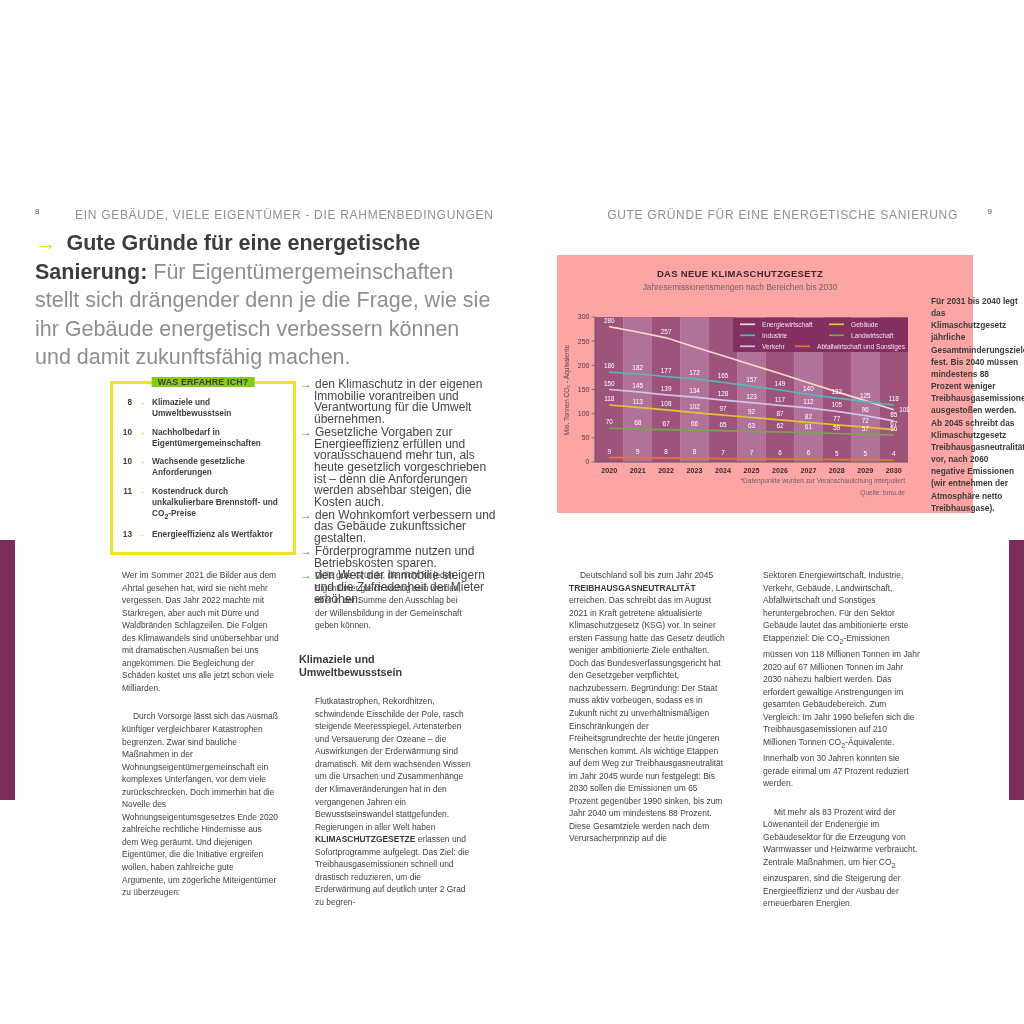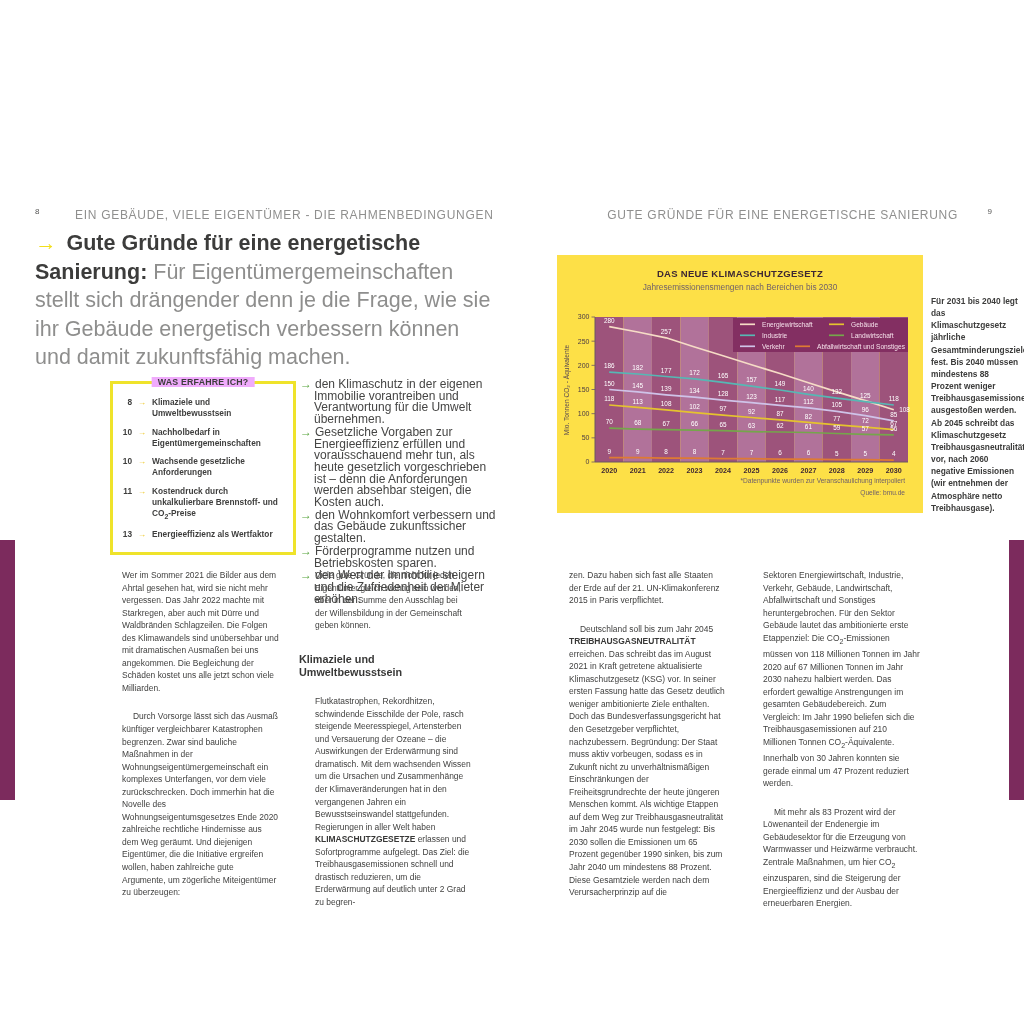--- a/index.html
+++ b/index.html
@@ -10,38 +10,38 @@
   .runhead{font-size:12px;letter-spacing:.7px;color:#8f8f8e;white-space:nowrap;}
   .pagenum{font-size:8px;color:#565655;}
   
   .headline{left:35px;top:229px;width:458px;font-size:21.5px;line-height:28.5px;color:#8e8e8d;}
   .hl-arrow{color:#f2df1c;font-weight:bold;margin-right:10px;}
   .hl-bold{font-weight:bold;color:#3c3c3b;}
   
   .infobox{left:110px;top:381px;width:186px;border:3px solid #efe32a;box-sizing:border-box;
            padding:13px 8px 4px 6px;}
   .infobox-title{position:absolute;top:-7px;left:50%;transform:translateX(-50%);
-           background:#f0abfc;padding:0 6px;font-size:8.8px;font-weight:bold;color:#3c3c3b;
+           background:#84cc16;padding:0 6px;font-size:8.8px;font-weight:bold;color:#3c3c3b;
            letter-spacing:.2px;white-space:nowrap;}
   .info-item{display:flex;gap:4px;margin-bottom:7px;font-size:8.3px;font-weight:bold;
            color:#3e3e3d;line-height:11.3px;}
   .info-num{width:13px;text-align:right;flex:none;}
   .info-arrow{width:12px;text-align:center;flex:none;color:#ecc51f;}
   
   .benefits{left:300px;top:379px;width:196px;font-size:12px;line-height:11.7px;color:#454544;}
   .benefit{padding-left:14px;text-indent:-14px;margin-bottom:1px;}
   .benefit .g-arrow{color:#57a43c;font-weight:bold;margin-right:3px;}
   
   .bodycol{top:553px;width:189px;font-size:8.45px;line-height:12.55px;color:#424241;}
   .col-p{margin:16px;}
   .col-p.ind{text-indent:11px;}
   .col-p b{color:#383837;}
   .col-h{font-size:10.8px;line-height:13.2px;font-weight:bold;color:#383837;margin:21px 0 6px 0;}
   
-  .chartbox{left:557px;top:255px;width:366px;height:258px;background:#fde047;}
+  .chartbox{left:557px;top:255px;width:416px;height:258px;background:#fca5a5;}
   .chartbox svg{position:absolute;left:0;top:0;}
   
   .sidebar{left:931px;top:295px;width:88px;font-size:8.35px;font-weight:bold;
            line-height:12.15px;color:#3c3c3b;}
   
   .accent{width:15px;height:260px;top:540px;background:#7c2b5d;}
 </style>
 </head>
 <body>
 
@@ -97,21 +97,20 @@
 <div class="abs bodycol" style="left:106px;">
     <p class="col-p">Wer im Sommer 2021 die Bilder aus dem Ahrtal gesehen hat, wird sie nicht mehr vergessen. Das Jahr 2022 machte mit Starkregen, aber auch mit Dürre und Waldbränden Schlagzeilen. Die Folgen des Klimawandels sind unübersehbar und mit dramatischen Ausmaßen bei uns angekommen. Die Begleichung der Schäden kostet uns alle jetzt schon viele Milliarden.</p>
     <p class="col-p ind">Durch Vorsorge lässt sich das Ausmaß künftiger vergleichbarer Katastrophen begrenzen. Zwar sind bauliche Maßnahmen in der Wohnungseigentümergemeinschaft ein komplexes Unterfangen, vor dem viele zurückschrecken. Doch immerhin hat die Novelle des Wohnungseigentumsgesetzes Ende 2020 zahlreiche rechtliche Hindernisse aus dem Weg geräumt. Und diejenigen Eigentümer, die die Initiative ergreifen wollen, haben zahlreiche gute Argumente, um zögerliche Miteigentümer zu überzeugen:</p>
   </div>
 <div class="abs bodycol" style="left:299px;">
     <p class="col-p">Viele gute Gründe, die nicht für jeden Eigentümer gleich wichtig sein werden, aber in der Summe den Ausschlag bei der Willensbildung in der Gemeinschaft geben können.</p>
     <div class="col-h">Klimaziele und<br>Umweltbewusstsein</div>
     <p class="col-p">Flutkatastrophen, Rekordhitzen, schwindende Eisschilde der Pole, rasch steigende Meeresspiegel, Artensterben und Versauerung der Ozeane – die Auswirkungen der Erderwärmung sind dramatisch. Mit dem wachsenden Wissen um die Ursachen und Zusammenhänge der Klimaveränderungen hat in den vergangenen Jahren ein Bewusstseinswandel stattgefunden. Regierungen in aller Welt haben <b>KLIMASCHUTZGESETZE</b> erlassen und Sofortprogramme aufgelegt. Das Ziel: die Treibhausgasemissionen schnell und drastisch reduzieren, um die Erderwärmung auf deutlich unter 2 Grad zu begren-</p>
   </div>
 <div class="abs bodycol" style="left:553px;">
-    <p class="col-p">zen. Dazu haben sich fast alle Staaten der Erde auf der 21. UN-Klimakonferenz 2015 in Paris verpflichtet.</p>
     <p class="col-p ind">Deutschland soll bis zum Jahr 2045 <b>TREIBHAUSGASNEUTRALITÄT</b> erreichen. Das schreibt das im August 2021 in Kraft getretene aktualisierte Klimaschutzgesetz (KSG) vor. In seiner ersten Fassung hatte das Gesetz deutlich weniger ambitionierte Ziele enthalten. Doch das Bundesverfassungsgericht hat den Gesetzgeber verpflichtet, nachzubessern. Begründung: Der Staat muss aktiv vorbeugen, sodass es in Zukunft nicht zu unverhältnismäßigen Einschränkungen der Freiheitsgrundrechte der heute jüngeren Menschen kommt. Als wichtige Etappen auf dem Weg zur Treibhausgasneutralität im Jahr 2045 wurde nun festgelegt: Bis 2030 sollen die Emissionen um 65 Prozent gegenüber 1990 sinken, bis zum Jahr 2040 um mindestens 88 Prozent. Diese Gesamtziele werden nach dem Verursacherprinzip auf die</p>
   </div>
 <div class="abs bodycol" style="left:747px;">
     <p class="col-p">Sektoren Energiewirtschaft, Industrie, Verkehr, Gebäude, Landwirtschaft, Abfallwirtschaft und Sonstiges heruntergebrochen. Für den Sektor Gebäude lautet das ambitionierte erste Etappenziel: Die CO<sub>2</sub>-Emissionen müssen von 118 Millionen Tonnen im Jahr 2020 auf 67 Millionen Tonnen im Jahr 2030 nahezu halbiert werden. Das erfordert gewaltige Anstrengungen im gesamten Gebäudebereich. Zum Vergleich: Im Jahr 1990 beliefen sich die Treibhausgasemissionen auf 210 Millionen Tonnen CO<sub>2</sub>-Äquivalente. Innerhalb von 30 Jahren konnten sie gerade einmal um 47 Prozent reduziert werden.</p>
     <p class="col-p ind">Mit mehr als 83 Prozent wird der Löwenanteil der Endenergie im Gebäudesektor für die Erzeugung von Warmwasser und Heizwärme verbraucht. Zentrale Maßnahmen, um hier CO<sub>2</sub> einzusparen, sind die Steigerung der Energieeffizienz und der Ausbau der erneuerbaren Energien.</p>
   </div>
 
 <div class="abs chartbox">
   <svg id="chart-svg" width="366" height="258" viewBox="0 0 366 258" xmlns="http://www.w3.org/2000/svg">
       <text x="183" y="22" text-anchor="middle" font-size="9.5" font-weight="bold" fill="#3d2733" letter-spacing="0.3">DAS NEUE KLIMASCHUTZGESETZ</text>

